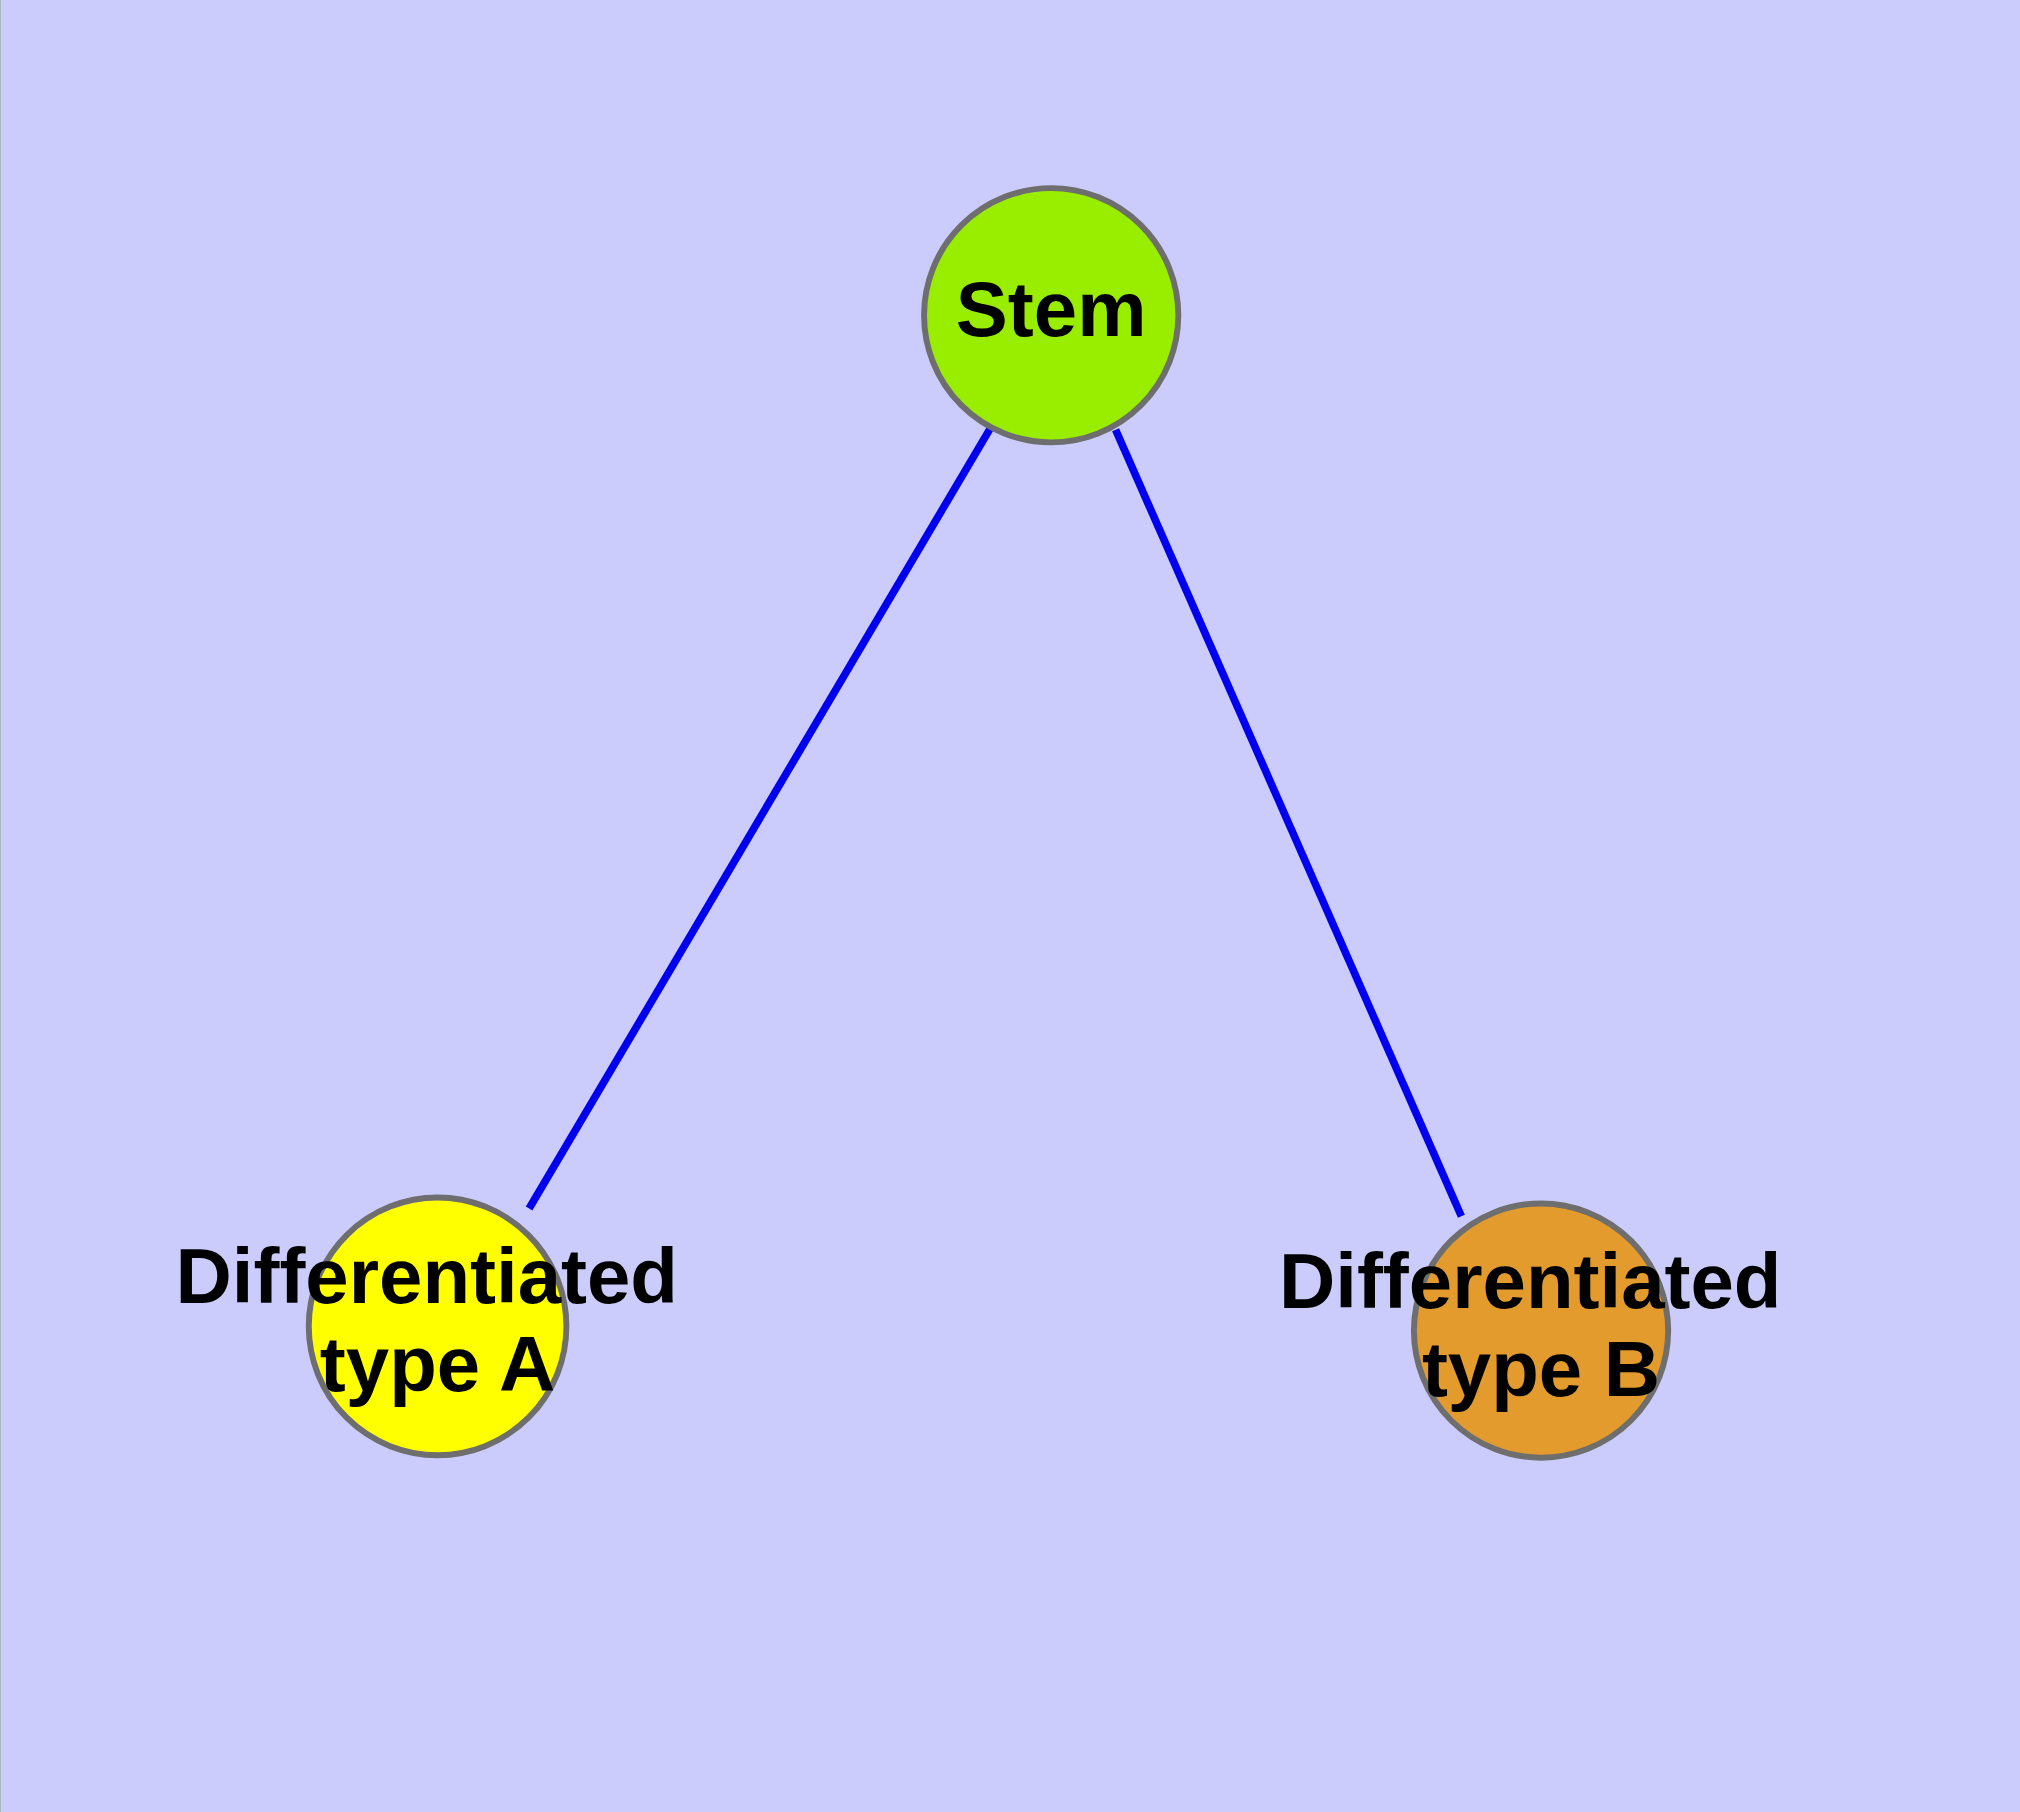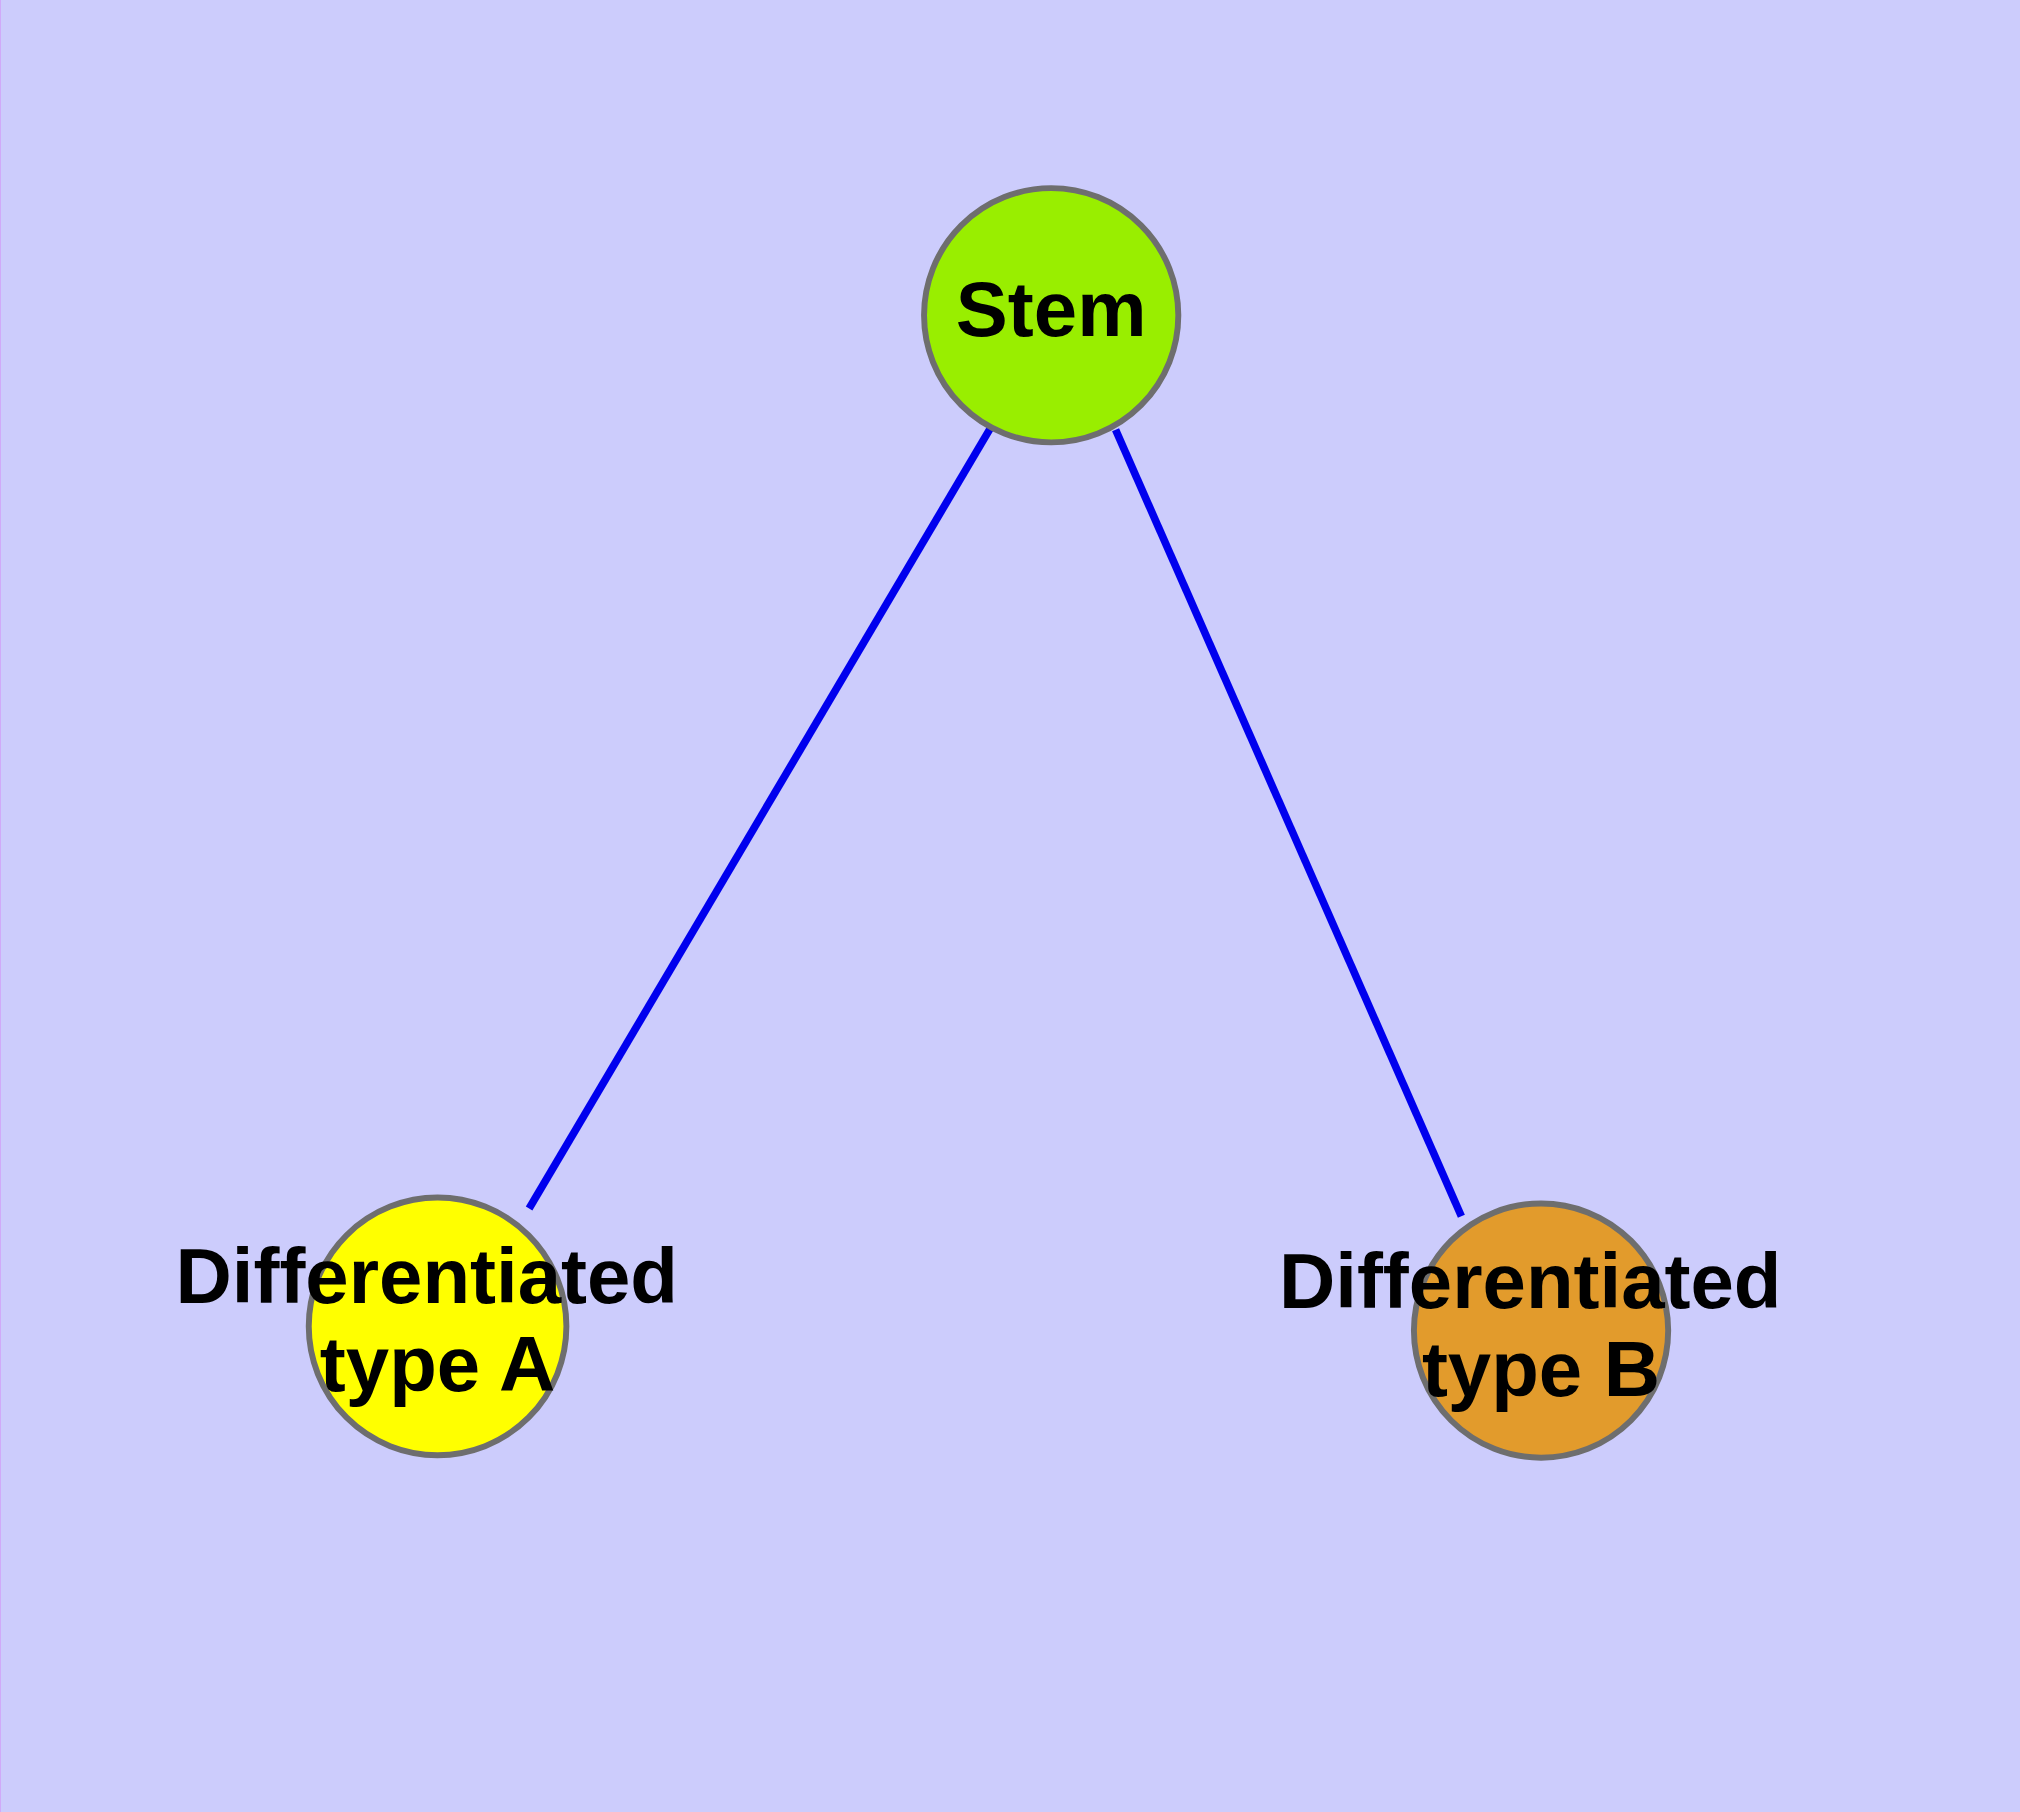--- a/index.html
+++ b/index.html
@@ -29,21 +29,21 @@
     font-weight: bold;
     fill: #000000;
     dominant-baseline: middle;
     text-anchor: middle;
     paint-order: normal;
   }
 </style>
 </head>
 <body style="background: rgb(204, 204, 252);">
 
-<div id="stage" style="width: 2021px; height: 1812px; background: #d946ef;">
+<div id="stage" style="width: 2021px; height: 1812px; background: #4d7c0f;">
 
   <svg id="graph-svg" viewBox="0 0 2384 2138" style="width: 2021px; height: 1812px;">
 
     <rect id="bg-rect" x="0" y="0" width="2384" height="2138" fill="#ccccfc"></rect>
 
     <g id="edges-layer">
       <line class="graph-edge" x1="1169" y1="504" x2="624" y2="1426" stroke="#0000ee" stroke-width="9" stroke-linecap="butt"></line>
       <line class="graph-edge" x1="1316" y1="507" x2="1724" y2="1435" stroke="#0000ee" stroke-width="9" stroke-linecap="butt"></line>
     </g>
 

